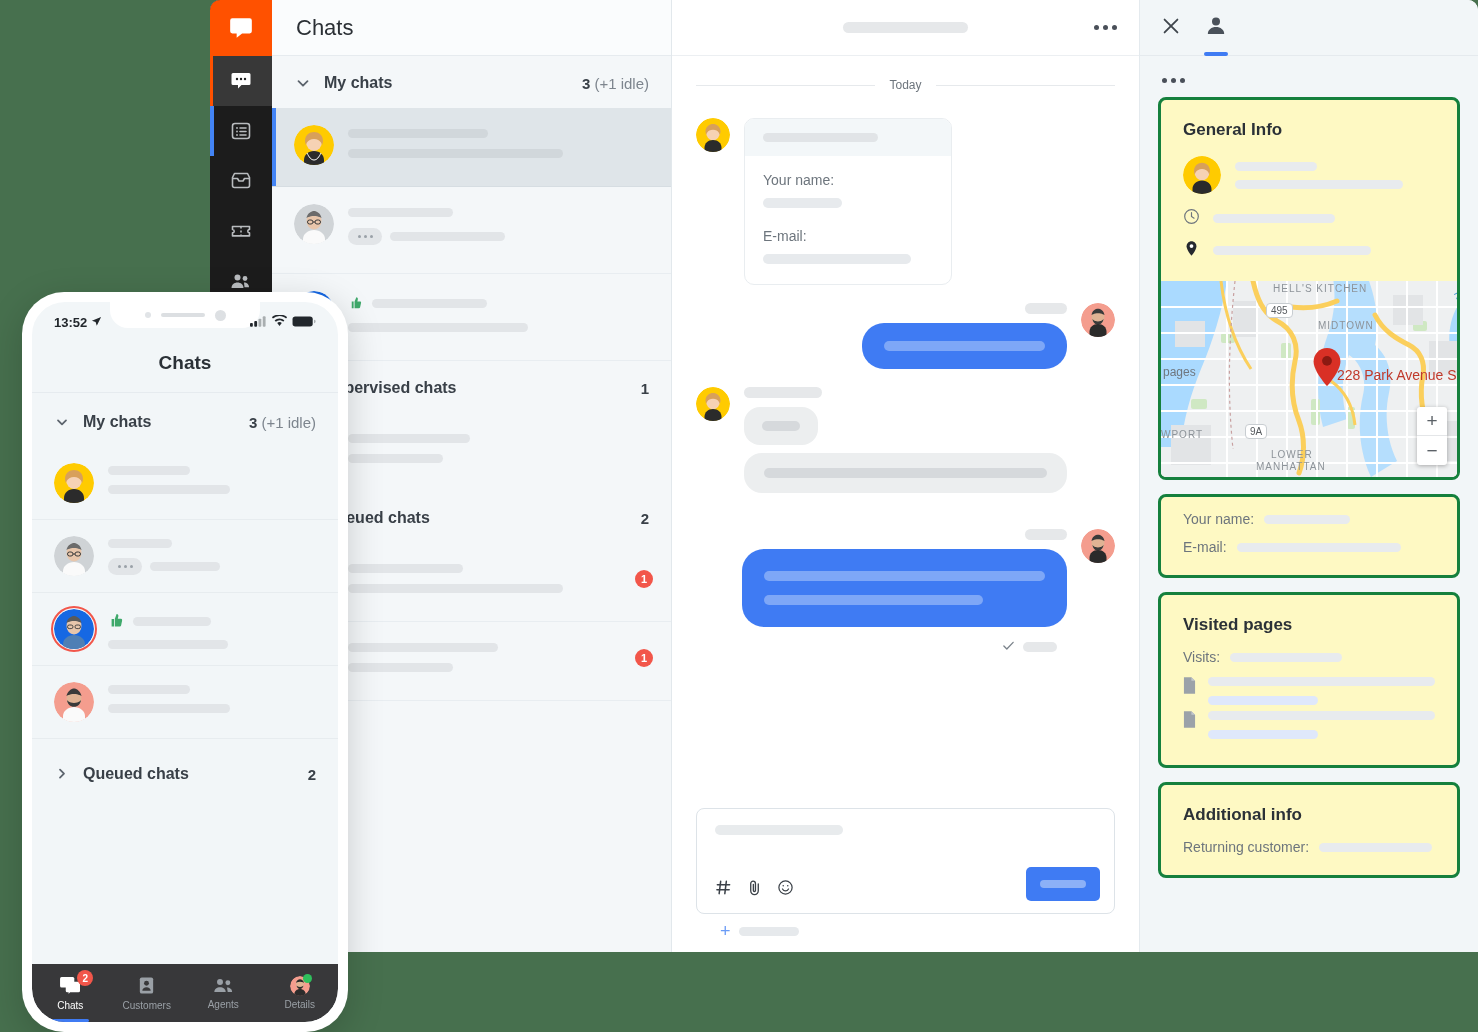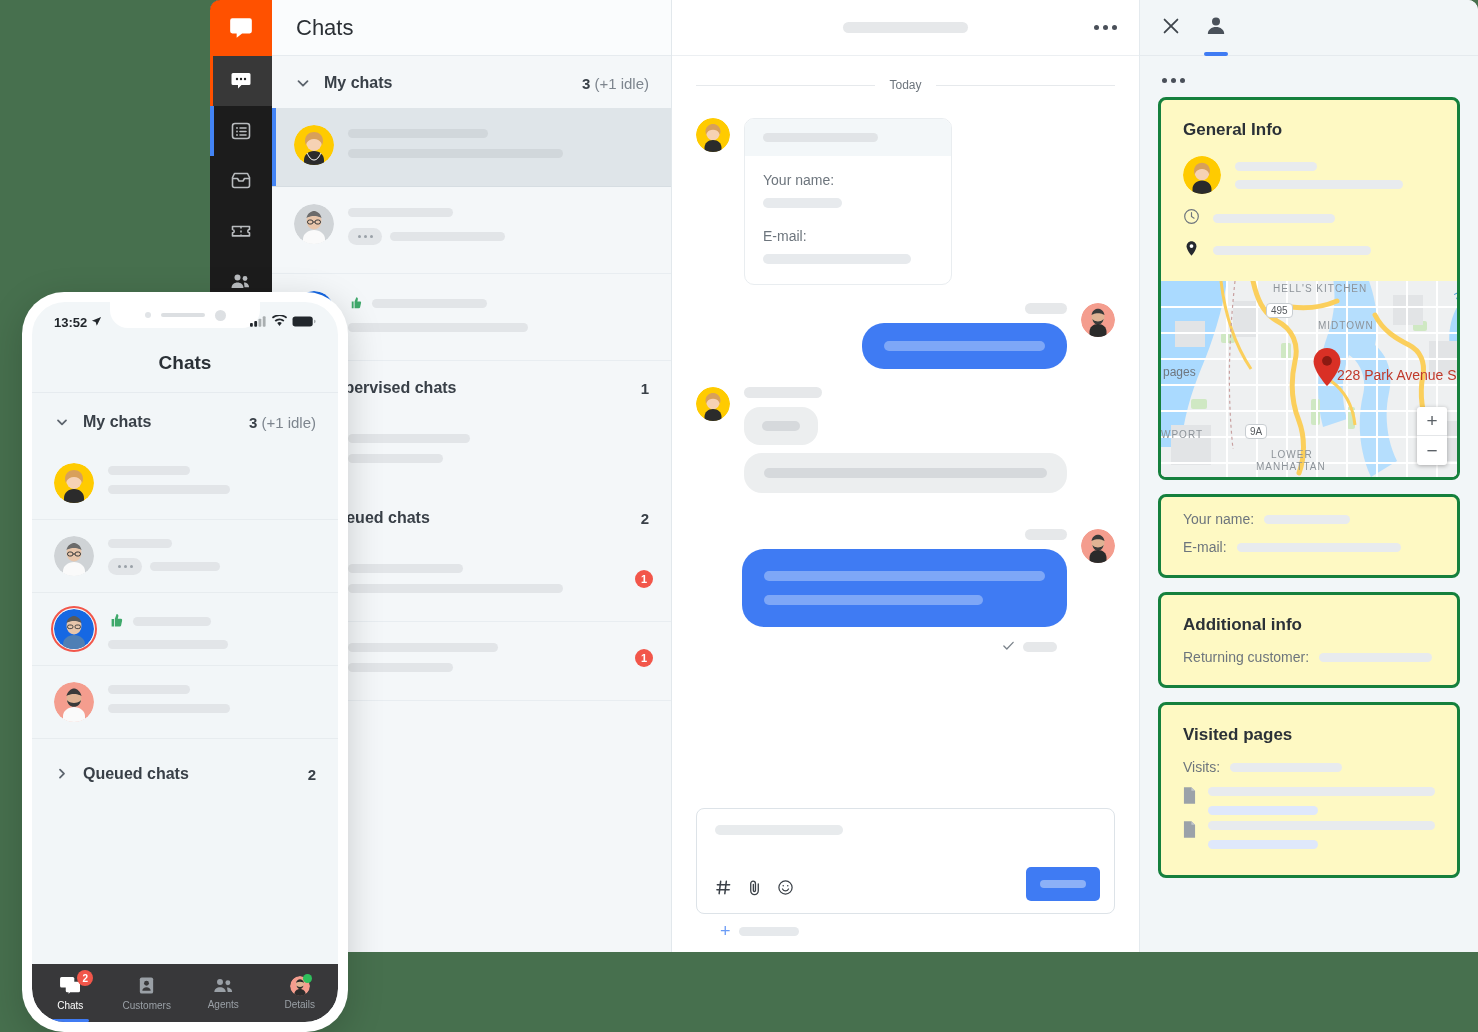--- a/index.html
+++ b/index.html
@@ -753,30 +753,20 @@
             <span class="v" style="width:86px"></span>
           </div>
           <div class="kv" style="margin-bottom:0">
             <span class="k">E-mail:</span>
             <span class="v" style="width:164px"></span>
           </div>
         </div>
       </div>
 
       <div class="card">
-        <h3>Additional info</h3>
-        <div class="card-inner" style="padding-top:14px">
-          <div class="kv" style="margin-bottom:0">
-            <span class="k">Returning customer:</span>
-            <span class="v" style="width:113px"></span>
-          </div>
-        </div>
-      </div>
-
-      <div class="card">
         <h3>Visited pages</h3>
         <div class="card-inner" style="padding-top:14px">
           <div class="kv">
             <span class="k">Visits:</span>
             <span class="v" style="width:112px"></span>
           </div>
           <div class="vp-item">
             <span>
               <svg viewBox="0 0 14 18" width="13" height="17" fill="#9ba2a9">
                   <path d="M1 0h8l4 4v14H1z"></path>
@@ -795,20 +785,30 @@
                   <path d="M9 0l4 4H9z" fill="#c3c8cd"></path>
                 </svg>
             </span>
             <span class="txt">
                 <span class="b1" style="width:100%;display:block"></span>
                 <span class="b2" style="display:block"></span>
               </span>
           </div>
         </div>
       </div>
+
+      <div class="card">
+        <h3>Additional info</h3>
+        <div class="card-inner" style="padding-top:14px">
+          <div class="kv" style="margin-bottom:0">
+            <span class="k">Returning customer:</span>
+            <span class="v" style="width:113px"></span>
+          </div>
+        </div>
+      </div>
     </div>
   </div>
 
   <div class="phone">
     <div class="phone-screen">
       <div class="notch">
         <span class="dotm"></span>
           <span class="speaker"></span>
           <span class="cam"></span>
       </div>

